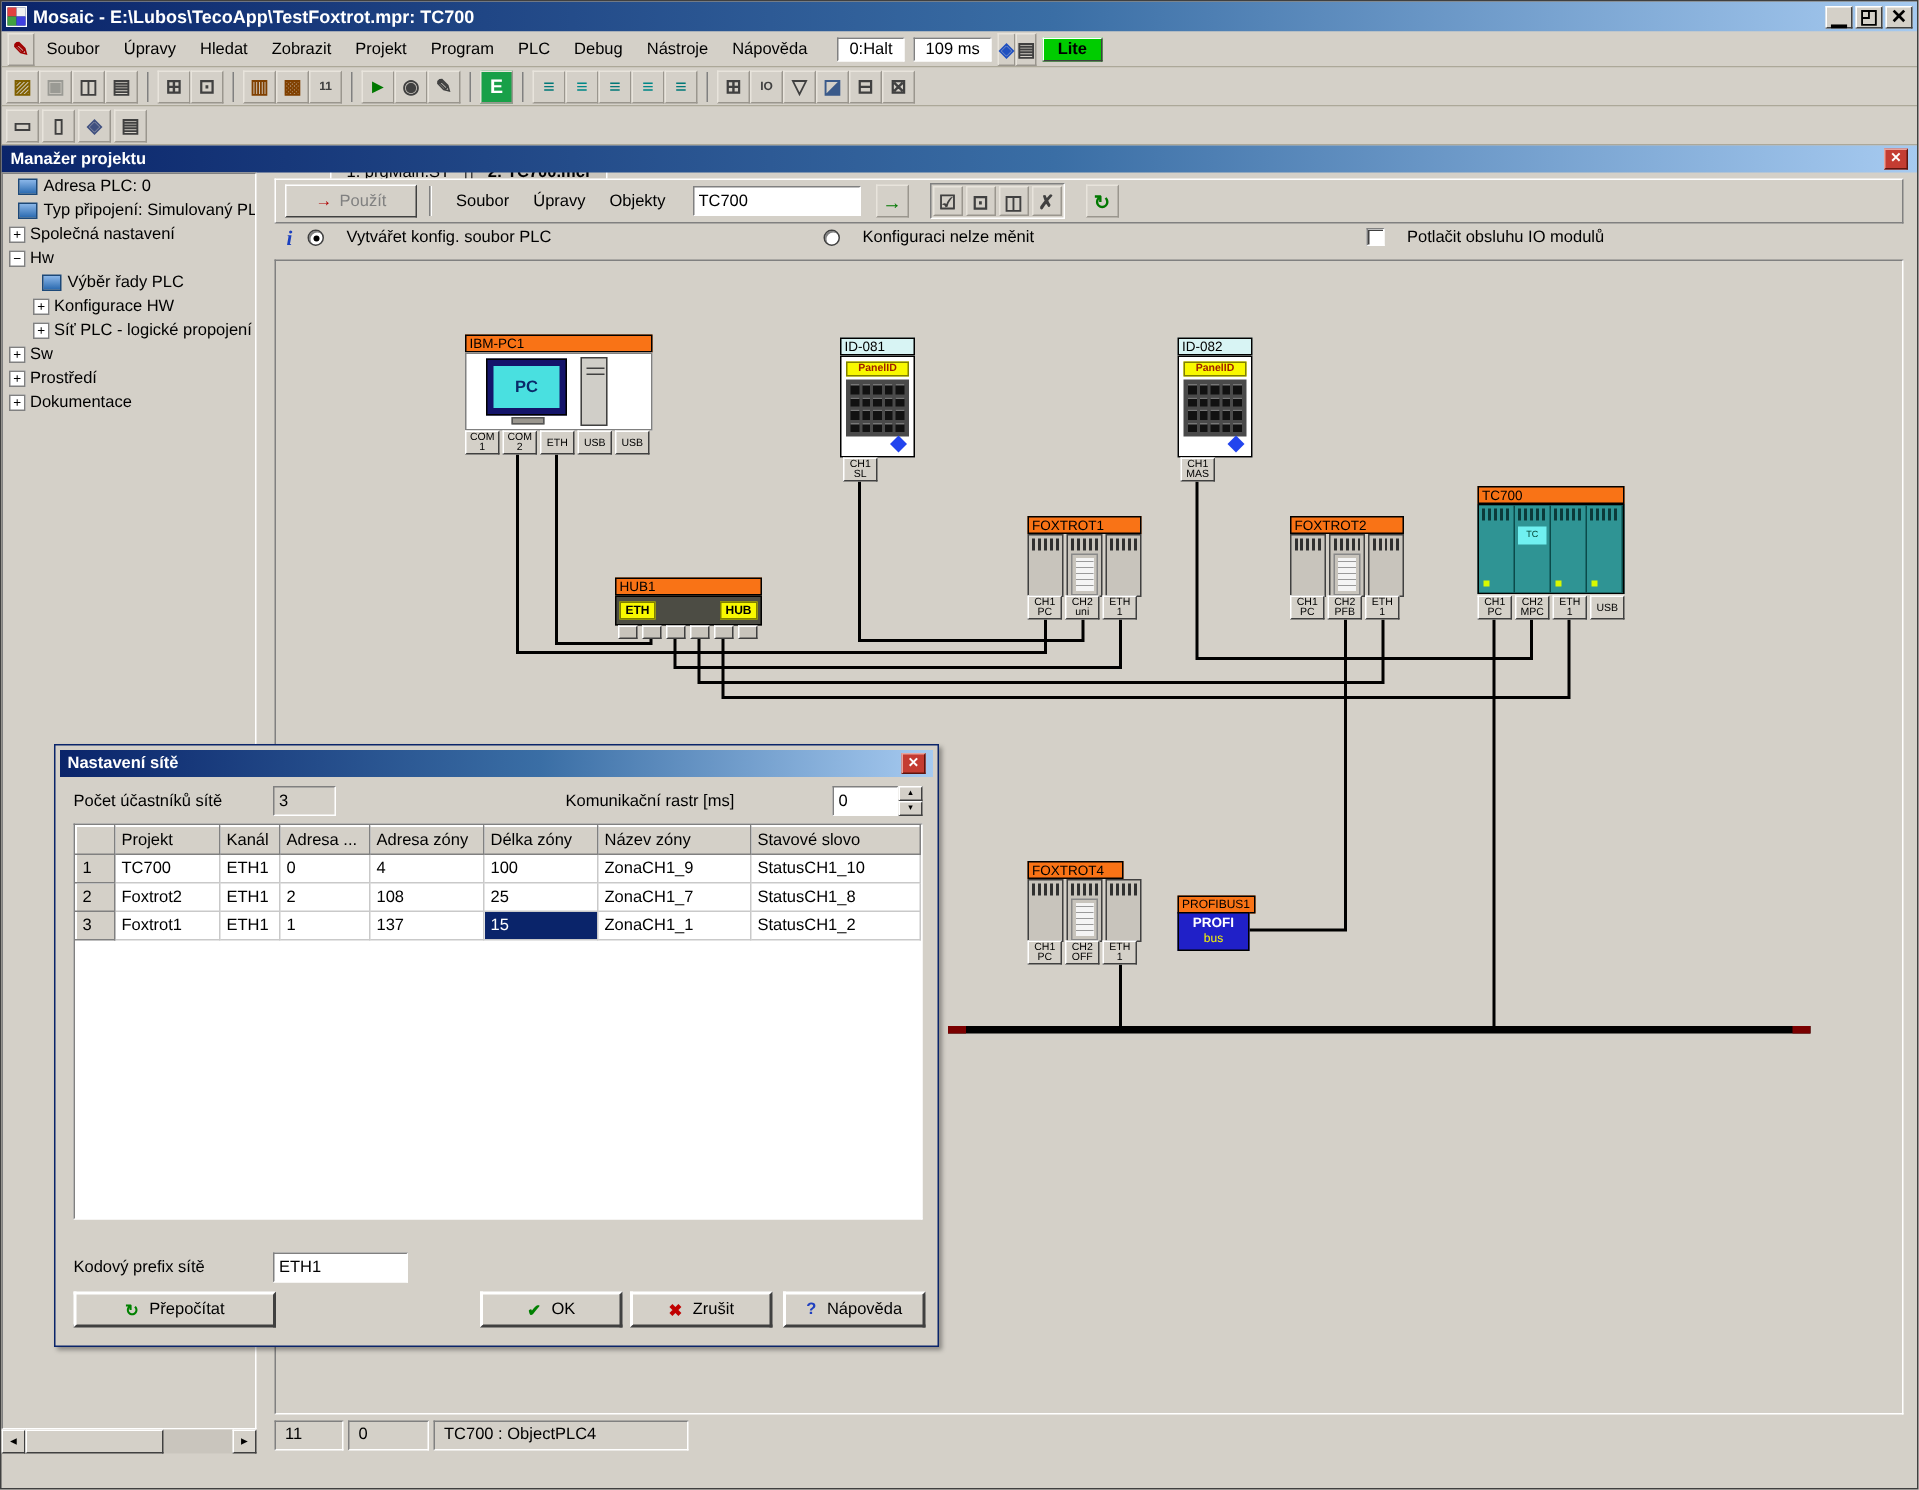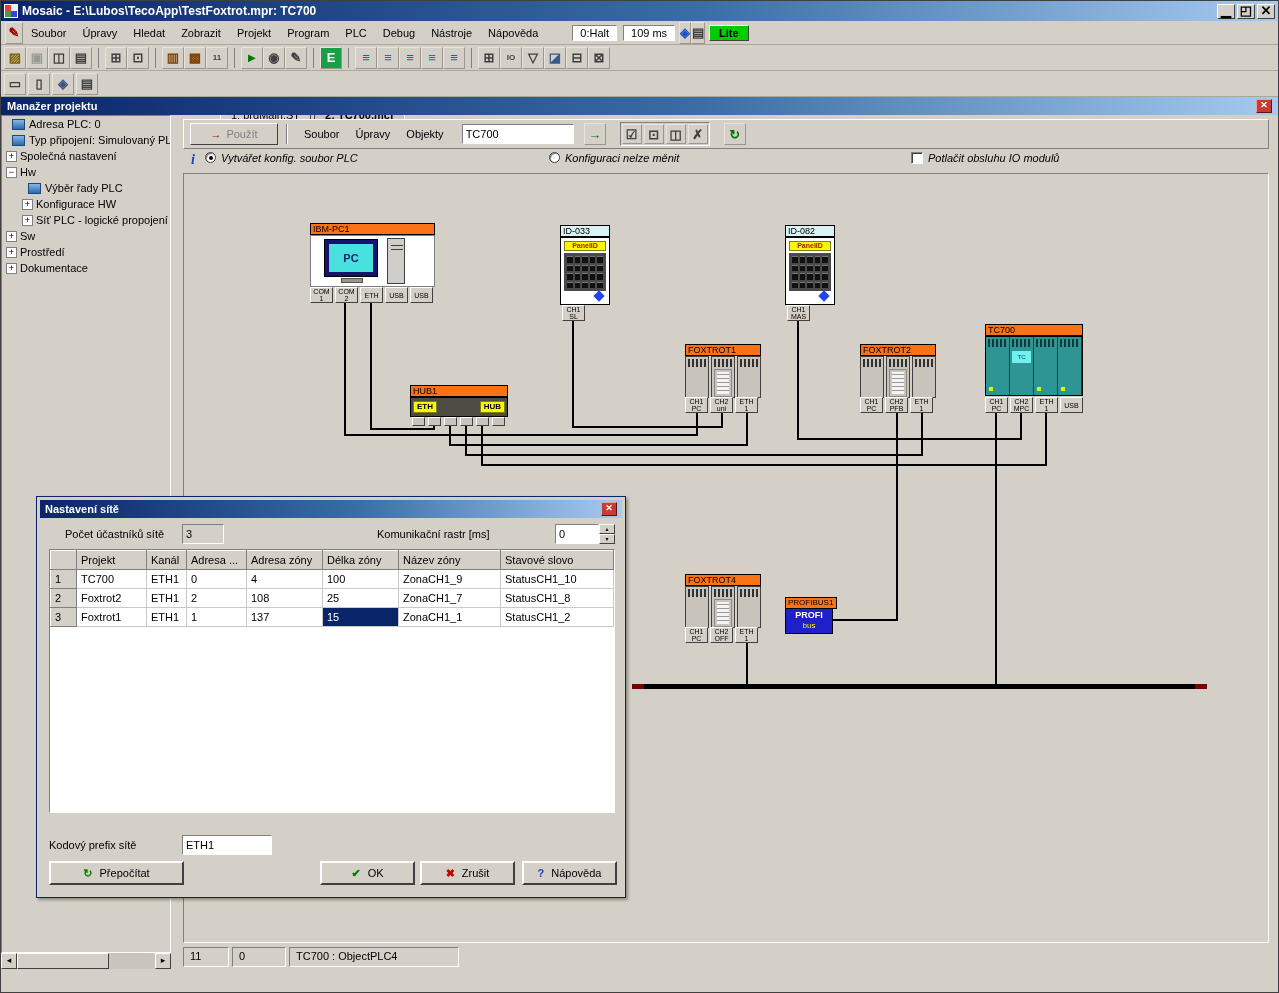--- a/index.html
+++ b/index.html
@@ -50,21 +50,21 @@
   
   #cfg-toolbar { position:absolute; left:182px; top:118px; width:1086px; height:30px; background:#D4D0C8; border:1px solid; border-color:#fff #808080 #808080 #fff; display:flex; align-items:center; padding:0 6px; }
   .apply-btn { display:flex; align-items:center; gap:5px; width:88px; height:22px; justify-content:center; background:#D4D0C8; border:1px solid; border-color:#fff #404040 #404040 #fff; color:#808080; }
   .cfg-sep { width:2px; height:20px; border-left:1px solid #808080; border-right:1px solid #fff; margin:0 8px; }
   .cfg-input { width:112px; height:20px; border:1px solid; border-color:#808080 #fff #fff #808080; background:#fff; font-family:"Liberation Sans",sans-serif; font-size:11px; padding:0 3px; }
   .cfg-group { display:flex; gap:2px; border:1px solid; border-color:#808080 #fff #fff #808080; padding:1px; margin:0 14px; }
   .cfg-group .tbtn { width:20px; height:20px; }
 
   #options-row { position:absolute; left:182px; top:150px; width:1086px; height:20px; }
   .info-i { position:absolute; left:8px; top:1px; font-family:"Liberation Serif",serif; font-style:italic; font-weight:bold; color:#1a3fbf; font-size:14px; }
-  .opt { position:absolute; display:flex; align-items:flex-start; gap:5px; top:1px;font-style:italic; }
+  .opt { position:absolute; display:flex; align-items:flex-end; gap:15px; top:1px; }
   .radio { width:11px; height:11px; border-radius:50%; background:#fff; border:1px solid #404040; box-shadow:inset 1px 1px 0 #808080; position:relative; }
   .radio.checked::after { content:""; position:absolute; left:3px; top:3px; width:4px; height:4px; border-radius:50%; background:#000; }
   .checkbox { width:12px; height:12px; background:#fff; border:1px solid; border-color:#808080 #fff #fff #808080; box-shadow:inset 1px 1px 0 #404040; }
 
   
   #diagram { position:absolute; left:182px; top:172px; width:1086px; height:770px; background:#D4D0C8; border:1px solid; border-color:#808080 #fff #fff #808080; overflow:hidden; }
   #wires { position:absolute; left:0; top:0; }
   .dev { position:absolute; }
   .dev-label { width:100%; height:12px; background:#f97316; border:1px solid #000; font-size:9px; line-height:10px; padding:0 2px; overflow:hidden; white-space:nowrap; }
   .ports { position:absolute; left:0; display:flex; gap:2px; }
@@ -169,21 +169,21 @@
         <div class="menu-item">Úpravy</div>
         <div class="menu-item">Hledat</div>
         <div class="menu-item">Zobrazit</div>
         <div class="menu-item">Projekt</div>
         <div class="menu-item">Program</div>
         <div class="menu-item">PLC</div>
         <div class="menu-item">Debug</div>
         <div class="menu-item">Nástroje</div>
         <div class="menu-item">Nápověda</div>
       </div>
-    <span class="status-box" style="margin-left:26px">0:Halt</span>
+    <span class="status-box" style="margin-left:12px">0:Halt</span>
     <span class="status-box">109 ms</span>
     <div class="mini-ico" style="margin-left:8px">
         <div class="tbtn">
           <span style="color: rgb(32, 80, 192); font-weight: bold; font-size: 13px;">◈</span>
         </div>
         <div class="tbtn">
           <span style="color: rgb(64, 64, 64); font-weight: bold; font-size: 13px;">▤</span>
         </div>
       </div>
     <span class="lite-btn">Lite</span>
@@ -441,21 +441,21 @@
           <div class="port">
             <div>USB</div>
           </div>
           <div class="port">
             <div>USB</div>
           </div>
         </div>
     </div>
 
     <div class="dev" style="left:376px;top:51px;width:50px">
-      <div class="dev-label" style="background:#D8F4F4">ID-033</div>
+      <div class="dev-label" style="background:#D8F4F4">ID-081</div>
       <div class="panel-body">
         <div class="panel-tag">PanelID</div>
         <div class="keypad">
             <i></i>
             <i></i>
             <i></i>
             <i></i>
             <i></i>
             <i></i>
             <i></i>
@@ -609,21 +609,21 @@
       <div class="hub-ports">
         <div class="hub-port"></div>
           <div class="hub-port"></div>
           <div class="hub-port"></div>
           <div class="hub-port"></div>
           <div class="hub-port"></div>
           <div class="hub-port"></div>
       </div>
     </div>
 
-    <div class="dev" style="left:501px;top:400px;width:76px">
+    <div class="dev" style="left:501px;top:400px;width:64px">
       <div class="dev-label">FOXTROT4</div>
       <div class="fmods">
           <div class="fmod"></div>
           <div class="fmod mid"></div>
           <div class="fmod"></div>
         </div>
       <div class="ports" style="top:53px">
           <div class="port">
             <div>CH1</div>
             <div>PC</div>
@@ -654,21 +654,21 @@
     <div class="seg" style="width:46px">11</div>
     <div class="seg" style="width:54px">0</div>
     <div class="seg" style="width:170px">TC700 : ObjectPLC4</div>
   </div>
 
   <div id="dialog">
     <div class="dlg-title">
       <span>Nastavení sítě</span>
       <span class="close-red">✕</span>
     </div>
-    <span class="dlg-label" style="left:28px;top:31px">Počet účastníků sítě</span>
+    <span class="dlg-label" style="left:12px;top:31px">Počet účastníků sítě</span>
     <input class="dlg-field ro" style="left: 145px; top: 27px; width: 42px;" value="3">
     <span class="dlg-label" style="left:340px;top:31px">Komunikační rastr [ms]</span>
     <input class="dlg-field" style="left: 518px; top: 27px; width: 44px;" value="0">
     <div class="spin" style="left:562px;top:27px">
       <div>▴</div>
       <div>▾</div>
     </div>
 
     <div class="tbl-wrap">
       <table>

